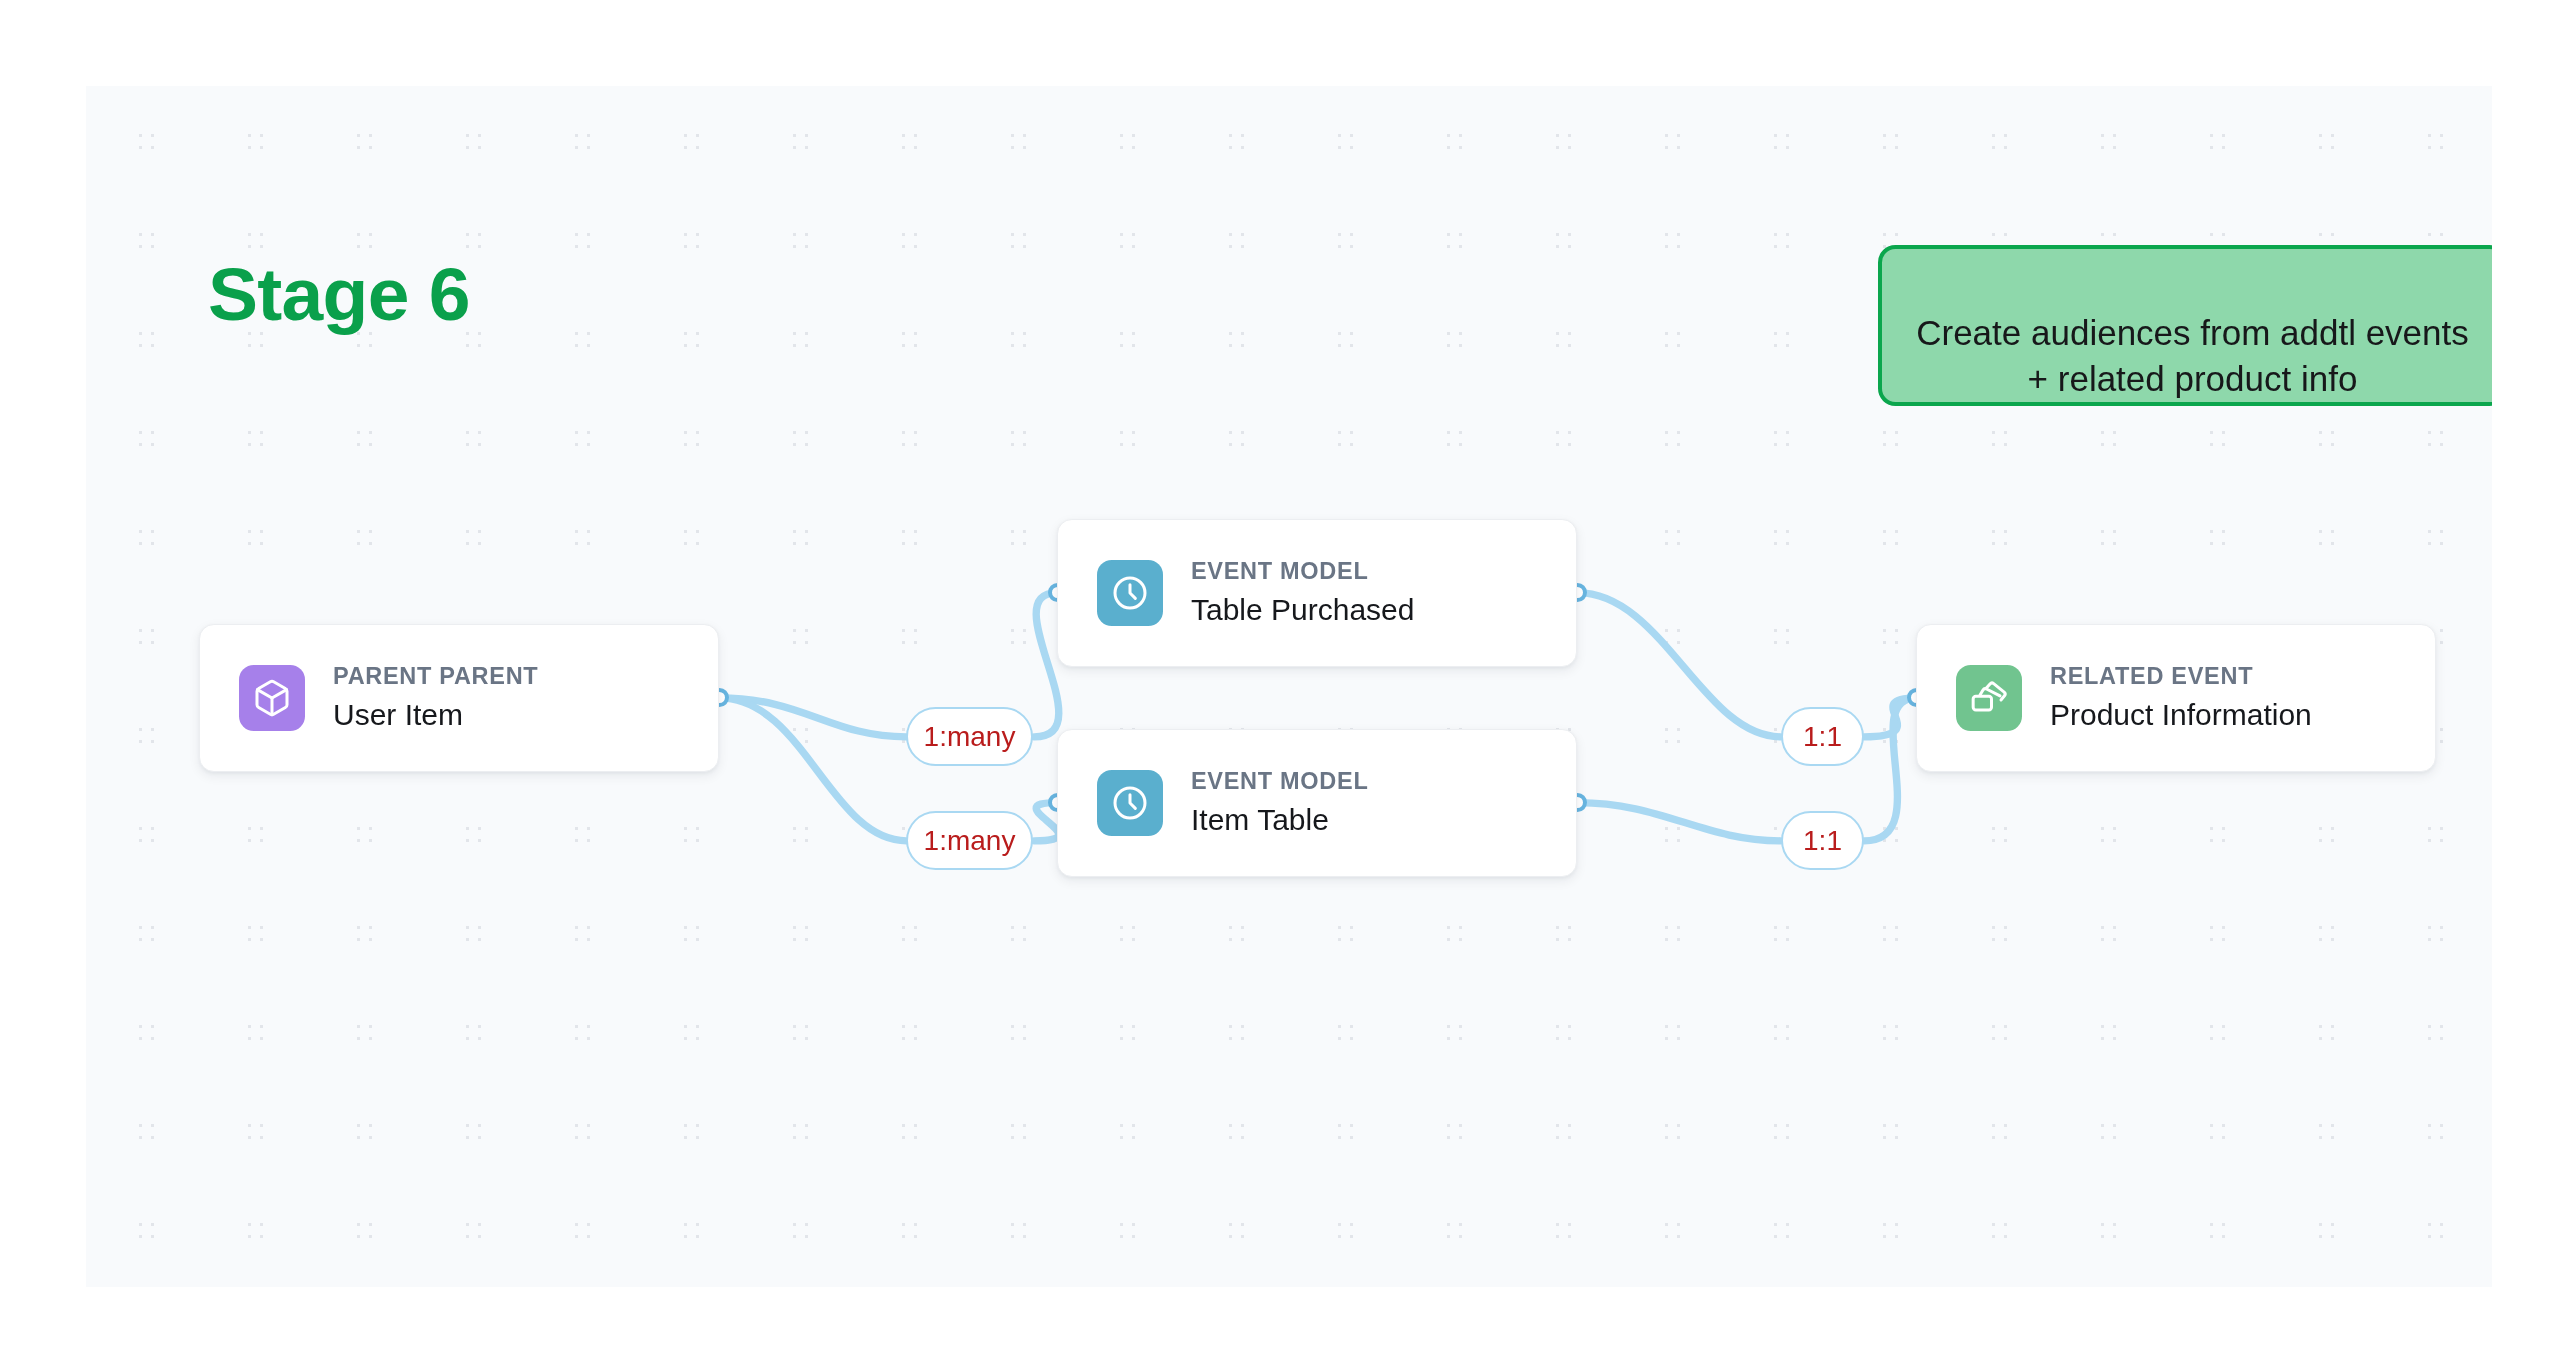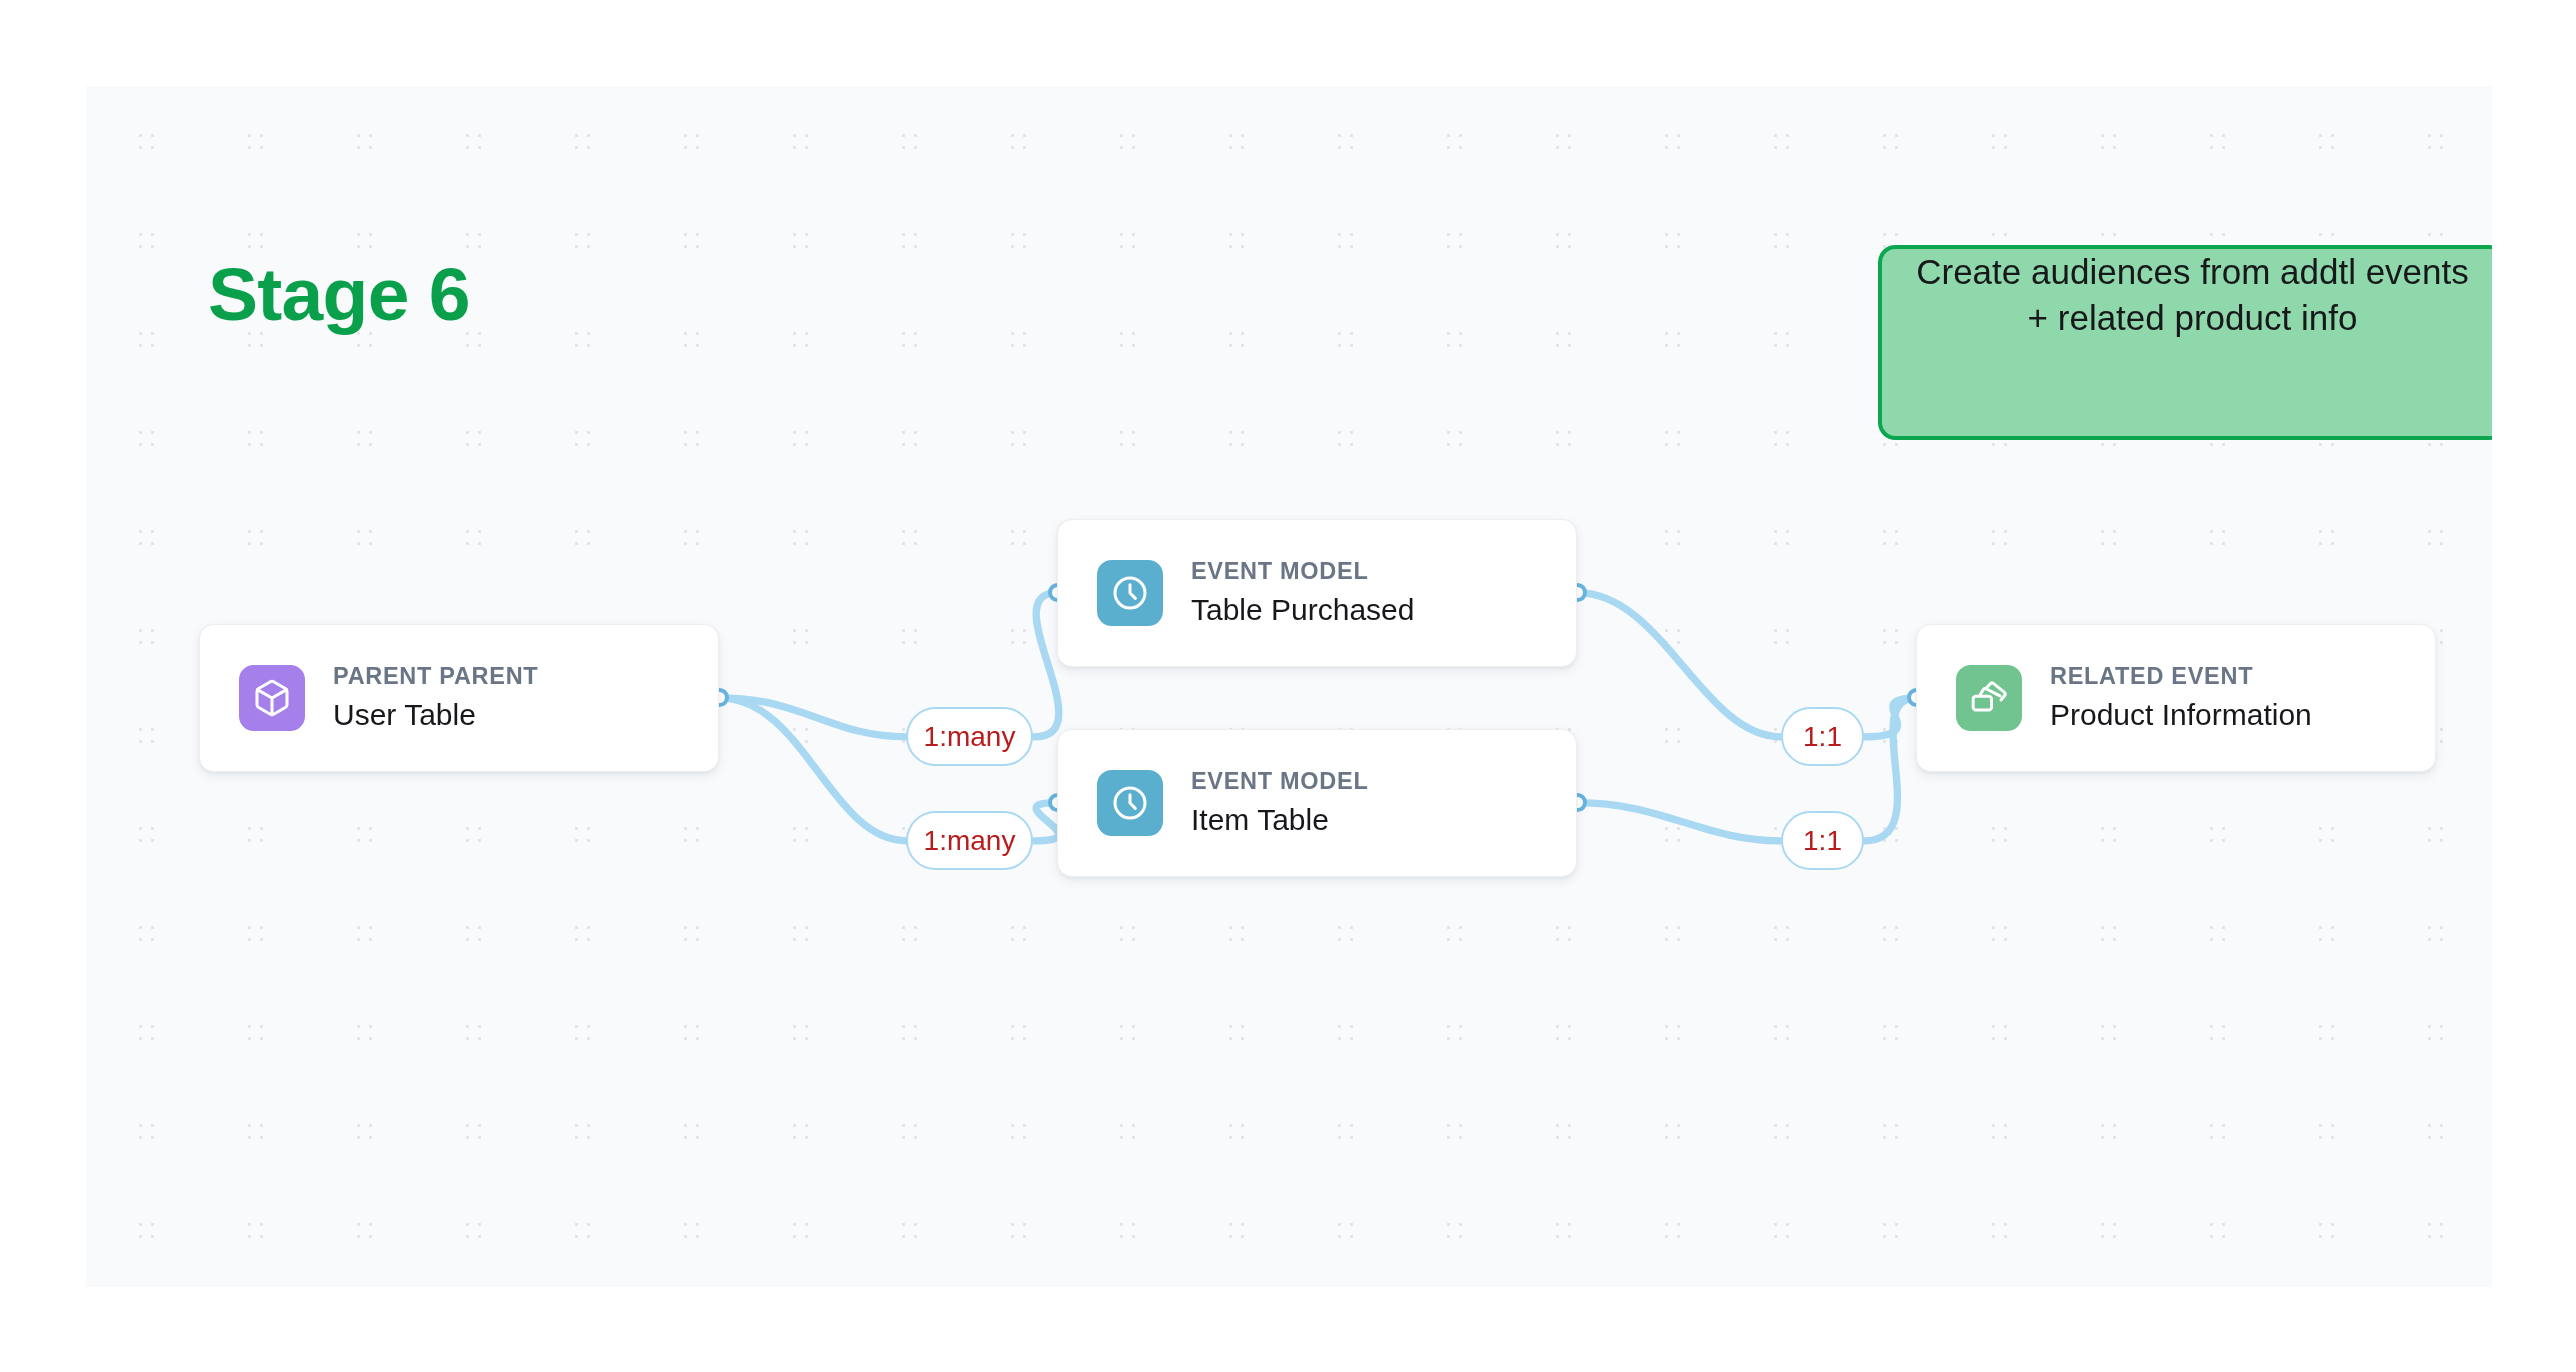--- a/index.html
+++ b/index.html
@@ -46,27 +46,27 @@
     line-height: 1;
     white-space: nowrap;
   }
 
   
   #callout {
     position: absolute;
     left: 1792px;
     top: 159px;
     width: 629px;
-    height: 195px;
+    height: 161px;
     box-sizing: border-box;
     background: #8ed8ab;
     border: 4px solid #0ba64d;
     border-radius: 17.4px;
     display: flex;
-    align-items: flex-start;
+    align-items: flex-end;
     justify-content: center;
     text-align: center;
     padding: 0 25.5px;
   }
   #callout-text {
     font-size: 35px;
     line-height: 1.32;
     color: #17181a;
     font-weight: 400;
   }
@@ -202,21 +202,21 @@
   <div class="node" id="node-parent">
     <div class="node-icon icon-parent">
       <svg width="40" height="40" viewBox="0 0 24 24" fill="none" stroke="#ffffff" stroke-width="1.8" stroke-linecap="round" stroke-linejoin="round">
         <path d="M21 16V8a2 2 0 0 0-1-1.73l-7-4a2 2 0 0 0-2 0l-7 4A2 2 0 0 0 3 8v8a2 2 0 0 0 1 1.73l7 4a2 2 0 0 0 2 0l7-4A2 2 0 0 0 21 16z"></path>
         <path d="M3.27 6.96 12 12.01l8.73-5.05"></path>
         <path d="M12 22.08V12"></path>
       </svg>
     </div>
     <div class="node-text">
       <div class="node-kind">PARENT PARENT</div>
-      <div class="node-name">User Table</div>
+      <div class="node-name">User Item</div>
     </div>
   </div>
 
   <div class="node" id="node-event-1">
     <div class="node-icon icon-event">
       <svg width="40" height="40" viewBox="0 0 24 24" fill="none" stroke="#ffffff" stroke-width="1.8" stroke-linecap="round" stroke-linejoin="round">
         <circle cx="12" cy="12" r="9"></circle>
         <path d="M12 7v5l3.2 3.2"></path>
       </svg>
     </div>

